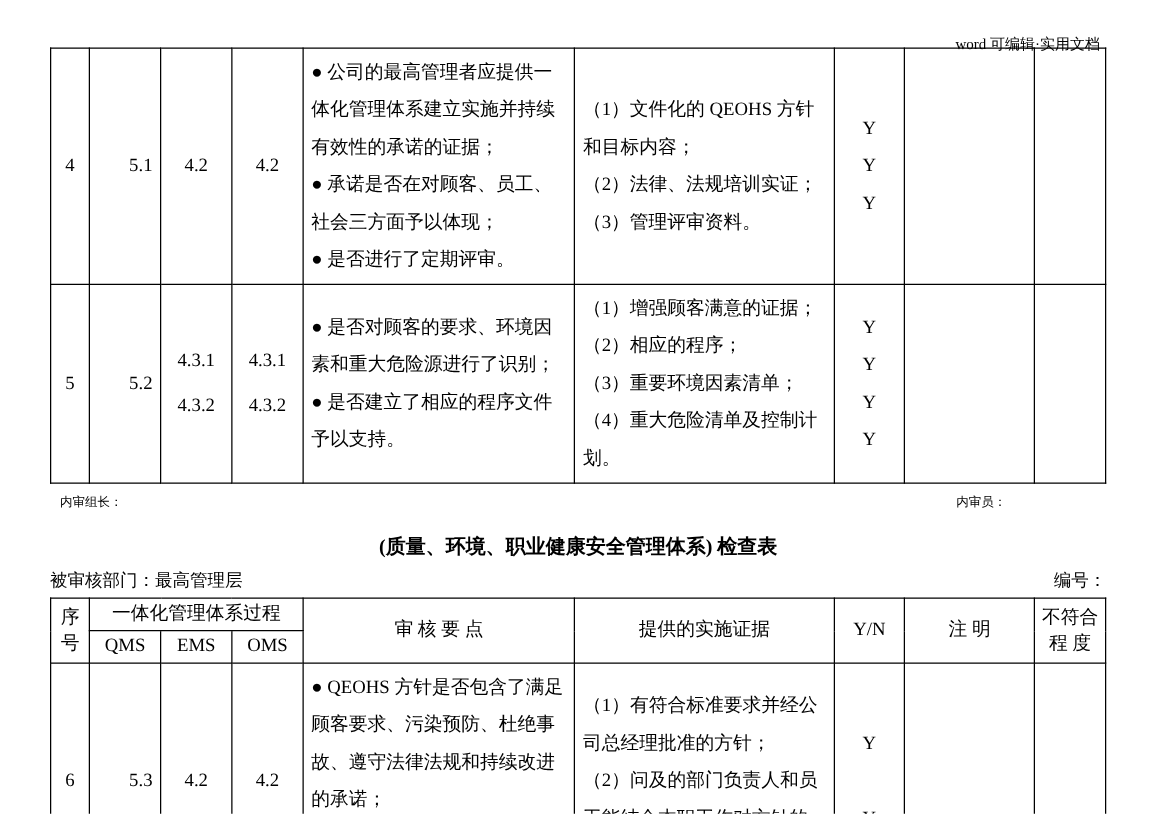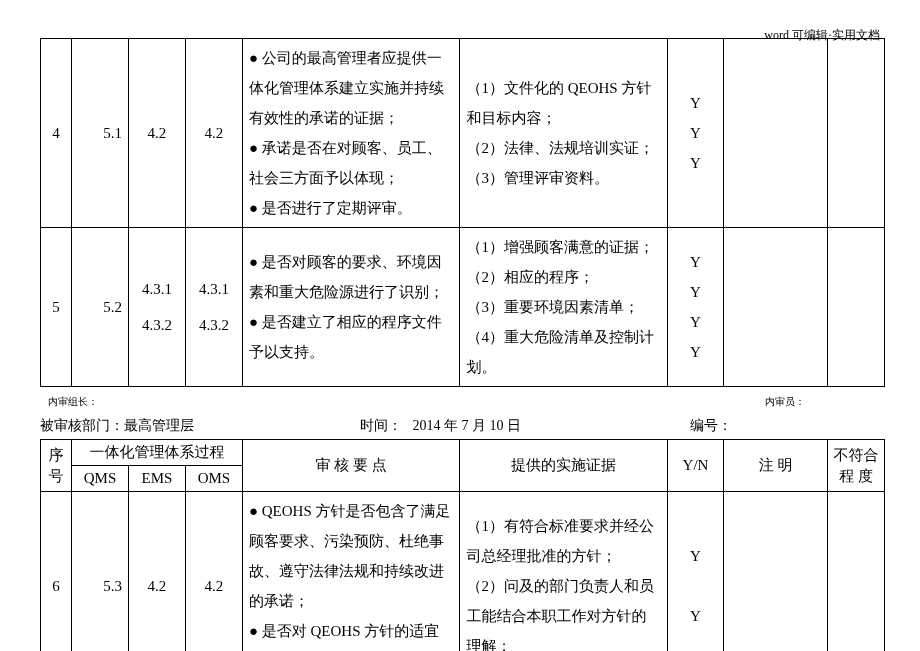--- a/index.html
+++ b/index.html
@@ -55,21 +55,21 @@
       font-size: 16px;
       margin: 10px 0 8px 0;
     }
     .info-row {
       display: flex;
       font-size: 14px;
       margin-bottom: 4px;
     }
     .info-dept { width: 320px; }
     .info-time { width: 330px; }
-    .info-no   { flex: 1; }
+    .info-no   { flex: 1; text-align: right; }
     .hdr td, .hdr th { text-align: center; font-weight: normal; line-height: 1.4; padding: 2px 2px; }
     .multi-yn { text-align: center; line-height: 2.0; }
     .keypoints, .evidence { line-height: 2.0; }
   </style>
 </head>
 <body>
 
 <div class="header-note">word 可编辑·实用文档</div>
 
 <div class="content">
@@ -110,27 +110,25 @@
         <td></td>
       </tr>
     </tbody>
   </table>
 
   <div class="sign-row">
     <span>内审组长：</span>
     <span>内审员：</span>
   </div>
 
+  <div class="title">(质量、环境、职业健康安全管理体系) 检查表</div>
 
   <div class="info-row">
     <div class="info-dept">
       <span>被审核部门：</span><span>最高管理层</span>
-    </div>
-    <div class="info-time">
-      <span>时间：</span>&nbsp;&nbsp;&nbsp;<span>2014 年 7 月 10 日</span>
     </div>
     <div class="info-no">
       <span>编号：</span>
     </div>
   </div>
 
   <table>
     <colgroup>
       <col class="col-seq">
         <col class="col-qms">

